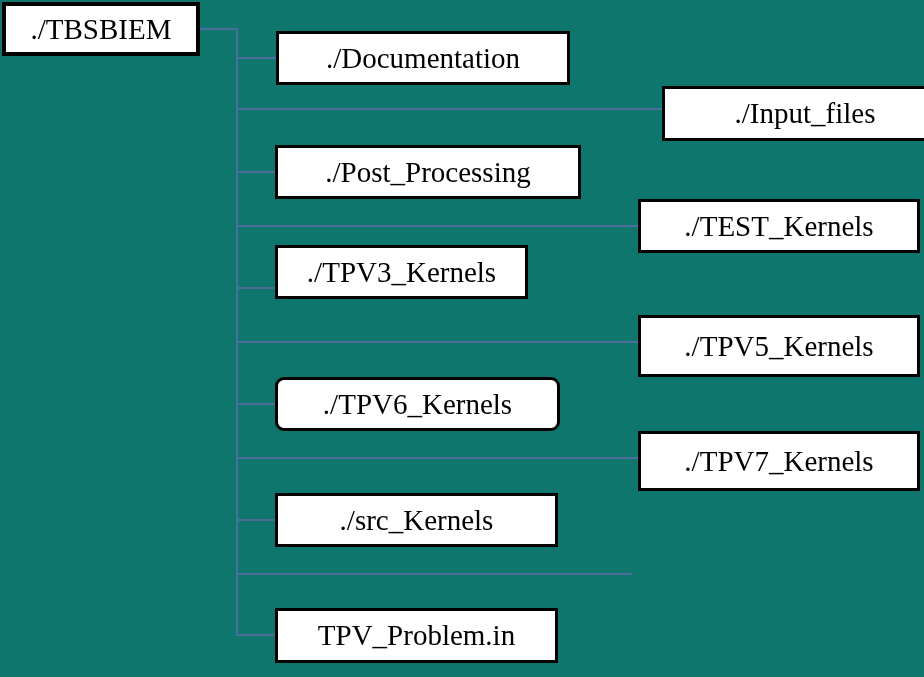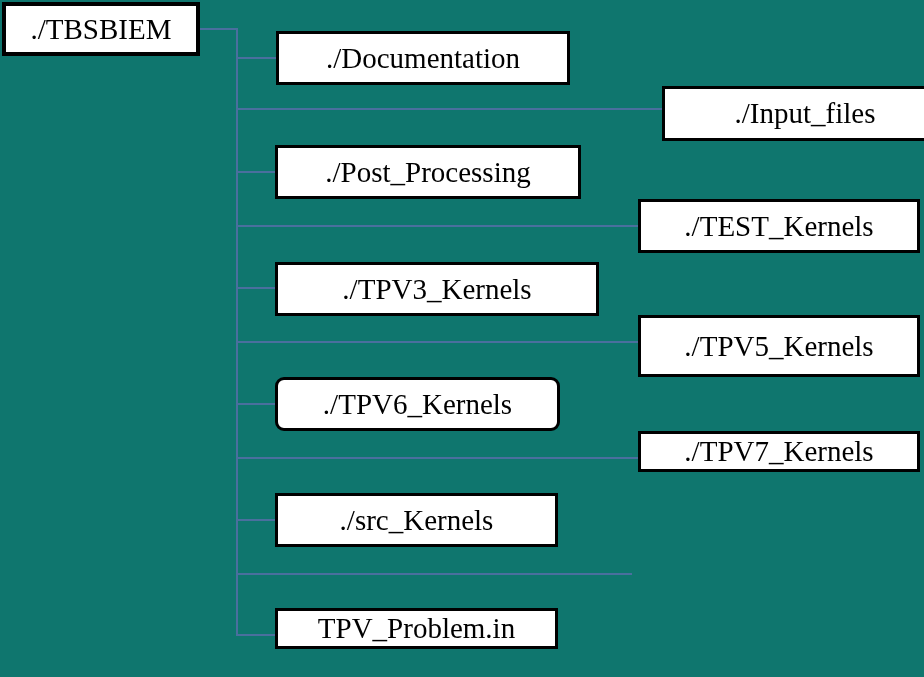--- a/index.html
+++ b/index.html
@@ -36,27 +36,27 @@
     line-height: 1;
   }
   .node.root {
     border-width: 4px;
     left: 2px;   top: 2px;   width: 198px; height: 54px;
   }
   .n-documentation   { left: 276px; top: 31px;  width: 294px; height: 54px; }
   .n-input-files     { left: 662px; top: 86px;  width: 286px; height: 55px; }
   .n-post-processing { left: 275px; top: 145px; width: 306px; height: 54px; }
   .n-test-kernels    { left: 638px; top: 199px; width: 282px; height: 54px; }
-  .n-tpv3-kernels    { left: 275px; top: 262px; width: 324px; height: 54px; }
+  .n-tpv3-kernels    { left: 275px; top: 245px; width: 253px; height: 54px; }
   .n-tpv5-kernels    { left: 638px; top: 315px; width: 282px; height: 62px; }
   .n-tpv6-kernels    { left: 275px; top: 377px; width: 285px; height: 54px; border-radius: 9px; }
-  .n-tpv7-kernels    { left: 638px; top: 431px; width: 282px; height: 41px; text-align: right; }
+  .n-tpv7-kernels    { left: 638px; top: 431px; width: 282px; height: 60px; text-align: right; }
   .n-src-kernels     { left: 275px; top: 493px; width: 283px; height: 54px; }
   .n-src             { left: 632px; top: 547px; width: 288px; height: 54px; }
-  .n-tpv-problem     { left: 275px; top: 608px; width: 283px; height: 41px; }
+  .n-tpv-problem     { left: 275px; top: 608px; width: 283px; height: 55px; }
 </style>
 </head>
 <body>
 
 <div class="canvas">
 
   <svg class="connectors" viewBox="0 0 924 677" xmlns="http://www.w3.org/2000/svg">
 
     <line x1="200" y1="29" x2="238" y2="29" stroke-width="2" stroke="#4a6f9e"></line>
     <line x1="237" y1="28" x2="237" y2="636" stroke-width="2" stroke="#4a6f9e"></line>

